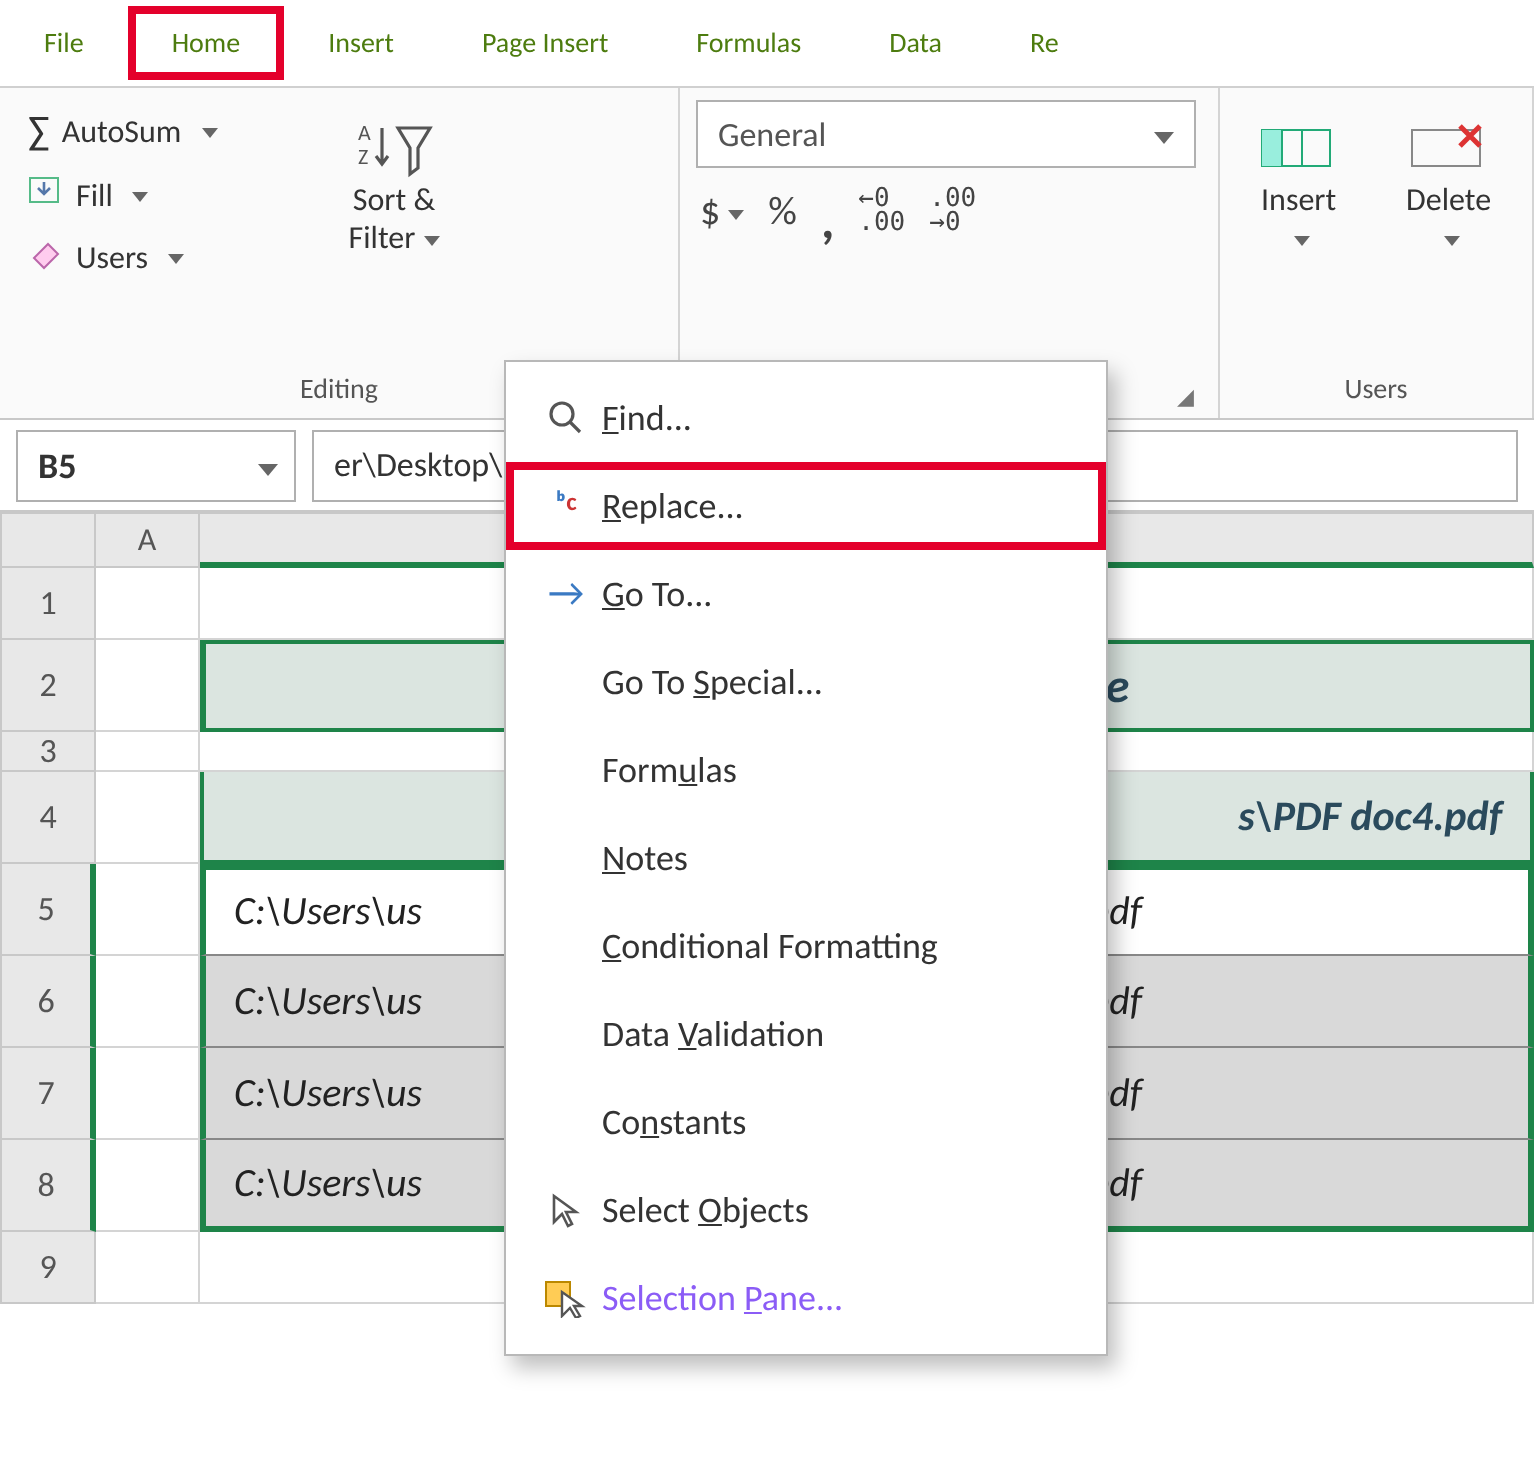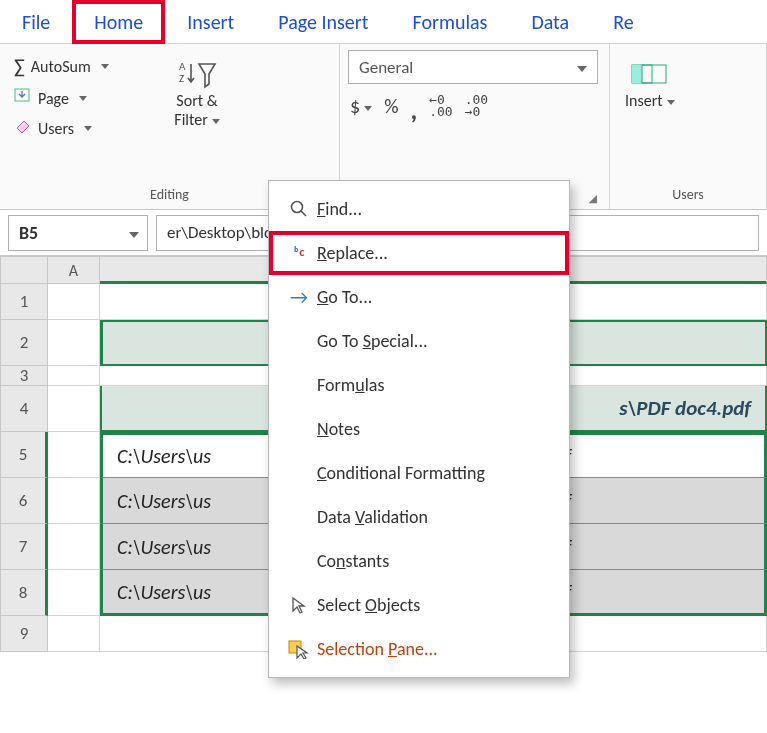--- a/index.html
+++ b/index.html
@@ -1,20 +1,20 @@
 <!DOCTYPE html>
 <html><head>
 <meta charset="utf-8">
 <style>
   * { box-sizing: border-box; margin: 0; padding: 0; font-family: "Segoe UI", Calibri, Arial, sans-serif; }
   body { background: #fff; width: 767px; height: 733px; overflow: hidden; position: relative; }
 
   
   .tabs { display: flex; align-items: center; height: 44px; border-bottom: 1px solid #d0d0d0; background: #fff; }
-  .tab { padding: 10px 22px; font-size: 20px; color: #1d4ed8; cursor: pointer; }
+  .tab { padding: 10px 22px; font-size: 14px; color: #4d7c0f; cursor: pointer; }
   .tab.highlight-red { border: 4px solid #e4002b; padding: 6px 18px; }
 
   
   .ribbon { display: flex; height: 166px; border-bottom: 1px solid #c8c8c8; background: #fafafa; }
   .ribbon-group { border-right: 1px solid #d4d4d4; padding: 6px 8px 0 8px; display: flex; flex-direction: column; }
   .group-row { display: flex; gap: 4px; }
   .group-label { text-align: center; font-size: 14px; color: #555; margin-top: auto; padding: 4px 0 6px 0; }
 
   .btn-vert { display: flex; flex-direction: column; align-items: center; justify-content: flex-start; padding: 6px 6px 2px 6px; cursor: pointer; font-size: 16px; color: #333; border: 1px solid transparent; }
   .btn-vert .icon-lg { height: 34px; display: flex; align-items: center; justify-content: center; }
@@ -58,21 +58,21 @@
   .data .cell-right { border-right: 3px solid #1e8449; }
   .data .cell-b { border-bottom: 1px solid #888; }
   .data.last .cell-b { border-bottom: 3px solid #1e8449; }
   .selected .cell-b { background: #d9d9d9; }
   .data.first .cell-b { border-top: 3px solid #1e8449; }
   .data.first .cell-left { background: #fff; }
 
   .row-short { height: 20px; }
 
   
-  .menu { position: absolute; left: 268px; top: 180px; width: 302px; background: #fff; border: 1px solid #b8b8b8; box-shadow: 4px 6px 10px rgba(0,0,0,.25); z-index: 50; padding: 6px 0; }
+  .menu { position: absolute; left: 252px; top: 180px; width: 302px; background: #fff; border: 1px solid #b8b8b8; box-shadow: 4px 6px 10px rgba(0,0,0,.25); z-index: 50; padding: 6px 0; }
   .menu-item { display: flex; align-items: center; height: 44px; padding: 0 16px 0 12px; font-size: 18px; color: #333; cursor: pointer; }
   .menu-item .micon { width: 36px; display: flex; justify-content: center; color: #555; }
   .menu-item .mtext { flex: 1; }
   .menu-item .mtext u { text-decoration: underline; }
   .menu-item.highlight-red { box-shadow: inset 0 0 0 4px #e4002b; }
 
   .dec-icon { font-family: monospace; font-size: 13px; line-height: .9; }
 </style>
 </head>
 <body>
@@ -94,21 +94,21 @@
       <div style="display:flex;flex-direction:column;gap:2px;width:150px">
         <div class="btn-small dd-arrow">
           <span style="font-size:20px">∑</span>
           <span>AutoSum</span>
         </div>
         <div class="btn-small dd-arrow">
           <span><svg width="18" height="16">
                 <rect x="1" y="1" width="14" height="12" fill="none" stroke="#5b8"></rect>
                 <path d="M8 3 v6 M5 6 l3 3 3-3" fill="none" stroke="#57a" stroke-width="1.3"></path>
               </svg></span>
-          <span>Page</span>
+          <span>Fill</span>
         </div>
         <div class="btn-small dd-arrow">
           <span><svg width="18" height="16">
                 <path d="M3 10 L10 3 L15 8 L8 15 Z" fill="#fce" stroke="#b6a"></path>
               </svg></span>
           <span>Users</span>
         </div>
       </div>
       <div class="btn-vert" style="width:70px">
         <div class="icon-lg">
@@ -146,20 +146,29 @@
       <div class="btn-vert">
         <div class="icon-lg">
             <svg width="40" height="30">
               <rect x="2" y="6" width="34" height="18" fill="none" stroke="#2a7"></rect>
               <rect x="2" y="6" width="10" height="18" fill="#9ed"></rect>
               <rect x="12" y="6" width="10" height="18" fill="none" stroke="#2a7"></rect>
             </svg>
           </div>
         <div class="lbl dd-arrow">Insert</div>
       </div>
+      <div class="btn-vert">
+        <div class="icon-lg">
+            <svg width="40" height="30">
+              <rect x="2" y="6" width="34" height="18" fill="none" stroke="#888"></rect>
+              <path d="M26 4 l10 10 M36 4 l-10 10" stroke="#d33" stroke-width="2.5"></path>
+            </svg>
+          </div>
+        <div class="lbl dd-arrow">Delete</div>
+      </div>
     </div>
     <div class="group-label">Users</div>
   </div>
 </div>
 
 <div class="formula-bar">
   <div class="name-box">
     <span>B5</span>
   </div>
   <div class="formula-input">
@@ -276,15 +285,15 @@
       </span>
     <span class="mtext">Select <u>O</u>bjects</span>
   </div>
   <div class="menu-item">
     <span class="micon">
         <svg width="22" height="20">
           <rect x="1" y="2" width="12" height="12" fill="#fc5" stroke="#b80"></rect>
           <path d="M9 7 L9 19 L13 15 L16 20 L18 19 L15 14 L19 14 Z" fill="#fff" stroke="#555" stroke-width="1.2"></path>
         </svg>
       </span>
-    <span class="mtext" style="color:#c2410c">Selection <u>P</u>ane...</span>
+    <span class="mtext" style="color:#8b5cf6">Selection <u>P</u>ane...</span>
   </div>
 </div>
 
 </body></html>

